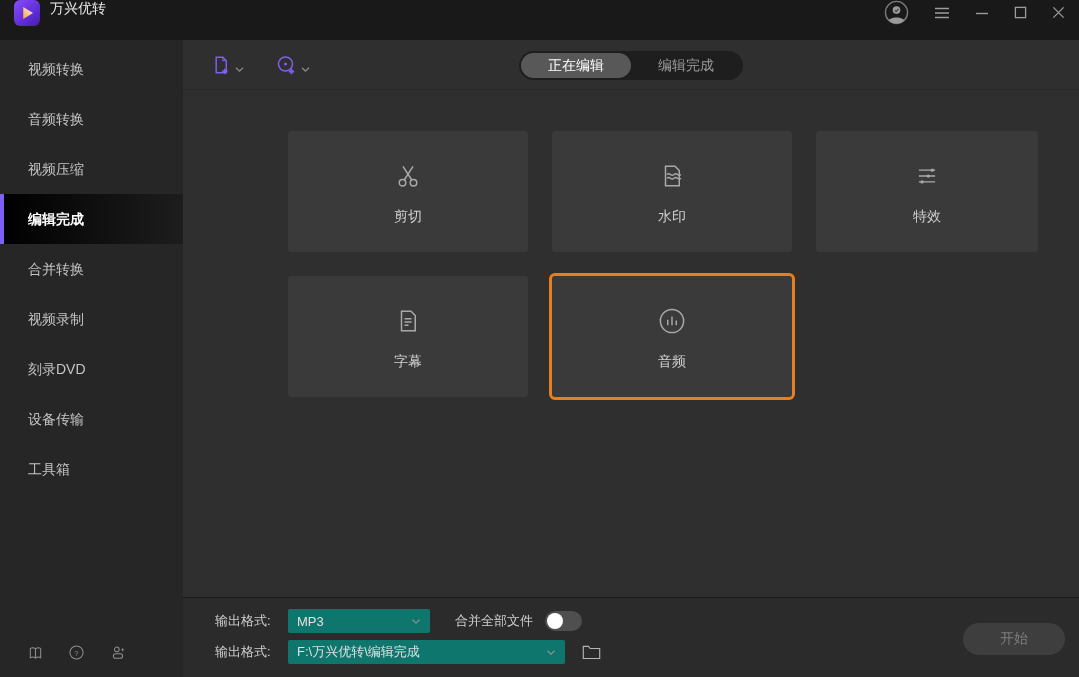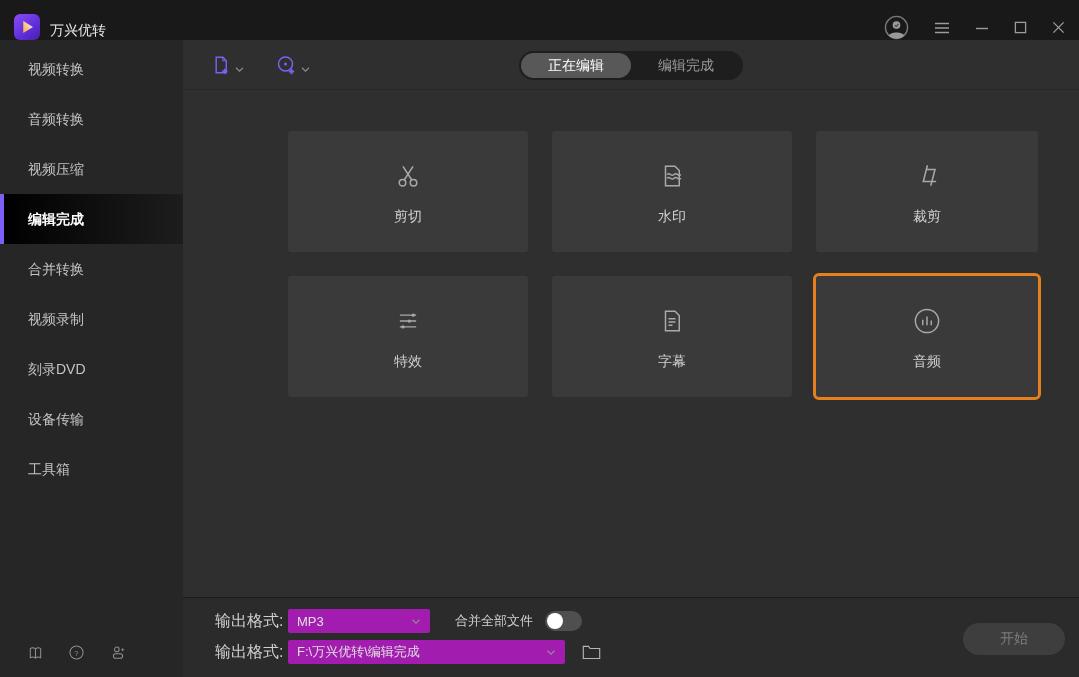--- a/index.html
+++ b/index.html
@@ -1,21 +1,21 @@
 <!DOCTYPE html>
 <html><head>
 <meta charset="utf-8">
 <style>
   * { margin:0; padding:0; box-sizing:border-box; }
   html,body { width:1079px; height:677px; overflow:hidden; background:#2f2f2f;
               font-family:"Liberation Sans","DejaVu Sans",sans-serif; }
   .window { width:1079px; height:677px; display:flex; flex-direction:column; background:#2f2f2f; }
 
   
-  .titlebar { height:40px; background:#191919; display:flex; align-items:flex-end;
+  .titlebar { height:40px; background:#191919; display:flex; align-items:flex-start;
               padding:0 14px 0 10px; flex:0 0 auto; }
   .logo { width:26px; height:26px; border-radius:6px; margin:0 10px 0 4px;
           background:linear-gradient(140deg,#8a4df8 0%,#5b2bd6 65%,#47209f 100%);
           display:flex; align-items:center; justify-content:center; }
   .app-title { color:#e8e8e8; font-size:14px; }
   .titlebar-right { margin-left:auto; display:flex; align-items:center; gap:25px; }
   .tb-icon { color:#9c9c9c; display:flex; align-items:center; cursor:pointer; }
 
   
   .body { flex:1; display:flex; min-height:0; }
@@ -49,22 +49,22 @@
           align-items:center; justify-content:center; gap:14px; cursor:pointer; }
   .card .card-icon { color:#a9a9a9; height:36px; display:flex; align-items:center; }
   .card .card-label { color:#d0d0d0; font-size:14px; }
   .card.selected { outline:3px solid #e6801e; }
 
   
   .footer { height:80px; flex:0 0 auto; border-top:1px solid #1b1b1b; background:#2b2b2b;
             display:flex; align-items:flex-start; padding:11px 14px 0 32px; position:relative; }
   .footer-left { display:flex; flex-direction:column; gap:7px; }
   .frow { display:flex; align-items:center; height:24px; }
-  .flabel { color:#cfcfcf; font-size:16px; width:73px; white-space:nowrap; flex:0 0 auto; }
-  .fake-select { background:#a21caf; border-radius:2px; height:24px; display:flex; align-items:center;
+  .flabel { color:#cfcfcf; font-size:13px; width:73px; white-space:nowrap; flex:0 0 auto; }
+  .fake-select { background:#0f766e; border-radius:2px; height:24px; display:flex; align-items:center;
                  justify-content:space-between; padding:0 9px; color:#e0e0e0; font-size:13px;
                  cursor:pointer; }
   .sel-format { width:142px; }
   .sel-folder { width:277px;text-align:center; }
   .merge-label { color:#cfcfcf; font-size:13px; margin:0 12px 0 25px; }
   .toggle { width:37px; height:20px; border-radius:10px; background:#4f4f4f; position:relative; cursor:pointer; }
   .toggle .knob { width:16px; height:16px; border-radius:50%; background:#fff;
                   position:absolute; top:2px; left:2px; }
   .folder-btn { margin-left:17px; color:#b5b5b5; display:flex; align-items:center; cursor:pointer; }
   .start-btn { position:absolute; right:14px; bottom:22px; width:102px; height:32px;
@@ -216,29 +216,20 @@
               <svg width="30" height="30" viewBox="0 0 24 24" fill="none" stroke="currentColor" stroke-width="1.2">
                 <path d="M6.8 4.2 h7.6 l3.4 3.4 V19.8 H6.8 Z"></path>
                 <path d="M8 10.8 q1.4 -1.3 2.8 0 q1.4 1.3 2.8 0 q1.4 -1.3 2.8 0 q1.4 1.3 2.8 0"></path>
                 <path d="M8 13.8 q1.4 -1.3 2.8 0 q1.4 1.3 2.8 0 q1.4 -1.3 2.8 0 q1.4 1.3 2.8 0"></path>
               </svg>
             </span>
             <span class="card-label">水印</span>
           </div>
           <div class="card">
             <span class="card-icon">
-              <svg width="30" height="30" viewBox="0 0 24 24" fill="none" stroke="currentColor" stroke-width="1.2">
-                <path d="M11.5 6.8 L18.4 6.8 L15.9 16.4 L9 16.4 Z"></path>
-                <path d="M12.4 3.4 L11.5 6.8 M15.9 16.4 L15 19.8 M15.9 16.4 L19.3 16.4"></path>
-              </svg>
-            </span>
-            <span class="card-label">裁剪</span>
-          </div>
-          <div class="card">
-            <span class="card-icon">
               <svg width="30" height="30" viewBox="0 0 24 24" fill="none" stroke="currentColor" stroke-width="1.1">
                 <path d="M5.5 7.3 H18.5 M5.5 12 H18.5 M5.5 16.7 H18.5"></path>
                 <circle cx="16.2" cy="7.3" r="1.3" fill="currentColor" stroke="none"></circle>
                 <circle cx="13" cy="12" r="1.3" fill="currentColor" stroke="none"></circle>
                 <circle cx="8" cy="16.7" r="1.3" fill="currentColor" stroke="none"></circle>
               </svg>
             </span>
             <span class="card-label">特效</span>
           </div>
           <div class="card">

